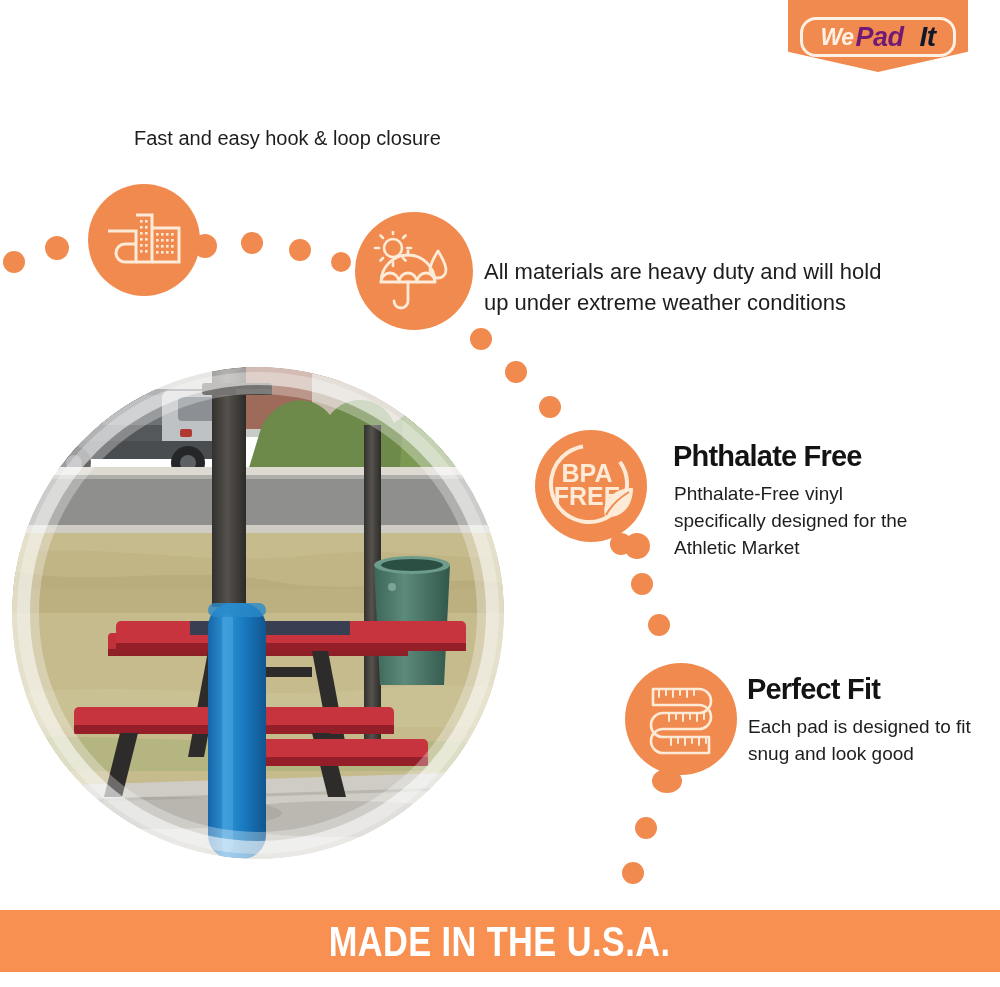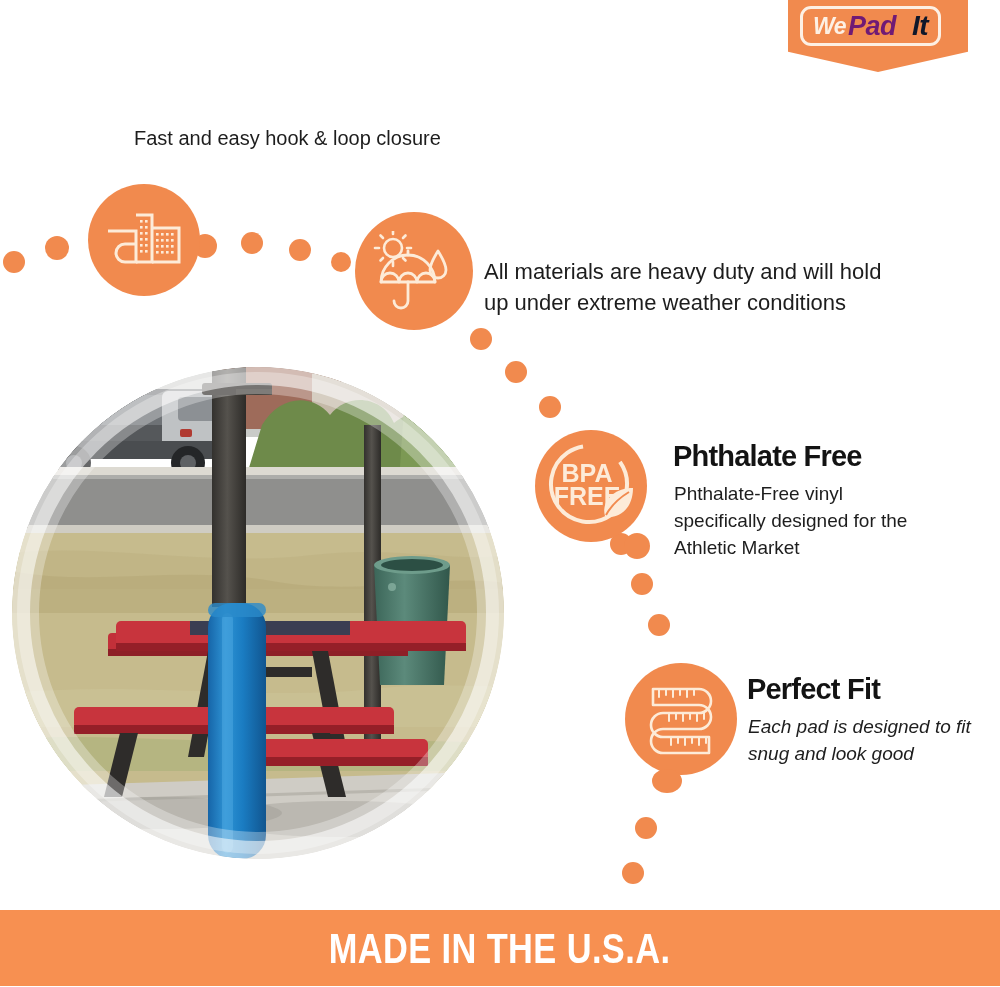--- a/index.html
+++ b/index.html
@@ -26,25 +26,25 @@
     top: 0px;
     width: 180px;
     height: 72px;
     background: #F18A4E;
     -webkit-clip-path: polygon(0 0, 100% 0, 100% 72%, 50% 100%, 0 72%);
     clip-path: polygon(0 0, 100% 0, 100% 72%, 50% 100%, 0 72%);
   }
   .logo-pill {
     position: absolute;
     left: 12px;
-    top: 6px;
-    width: 141px;
+    top: 17px;
+    width: 156px;
     height: 40px;
     border: 3px solid #FDF0E4;
-    border-radius: 11px;
+    border-radius: 16px;
     display: flex;
     align-items: center;
     justify-content: center;
     letter-spacing: -0.5px;
   }
   .logo-we  { color: #FDF0E4; font-size: 23px; font-weight: 700; font-style: italic; }
   .logo-pad { color: #701a75; font-size: 27px; font-weight: 900; font-style: italic; margin-left: 2px; }
   .logo-it  { color: #0f172a; font-size: 28px; font-weight: 700; font-style: italic; margin-left: 16px; }
 
   
@@ -65,21 +65,21 @@
   #t-easy   { left: 133px; top: 80px;  font-size: 31px; }
   #d-easy   { left: 134px; top: 124px; font-size: 20px; width: 420px; }
 
   #t-weather{ left: 484px; top: 216px; font-size: 29px; }
   #d-weather{ left: 484px; top: 256px; font-size: 22px; width: 410px; }
 
   #t-phth   { left: 673px; top: 440px; font-size: 29px; }
   #d-phth   { left: 674px; top: 481px; font-size: 19px; width: 256px; }
 
   #t-fit    { left: 747px; top: 673px; font-size: 29px; }
-  #d-fit    { left: 748px; top: 714px; font-size: 19px; width: 225px; font-style: italic; }
+  #d-fit    { left: 748px; top: 714px; font-size: 19px; width: 225px; }
 
   
   .dot {
     position: absolute;
     border-radius: 50%;
     background: #F18A4E;
   }
 
   
   .icon-circle {
@@ -109,21 +109,21 @@
     overflow: hidden;
   }
   #photo svg { display: block; }
 
   
   #banner {
     position: absolute;
     left: 0;
     top: 910px;
     width: 1000px;
-    height: 76px;
+    height: 62px;
     background: #F79051;
     display: flex;
     align-items: center;
     justify-content: center;
   }
   #banner-text {
     color: #ffffff;
     font-size: 43px;
     font-weight: 800;
     letter-spacing: 0.5px;

